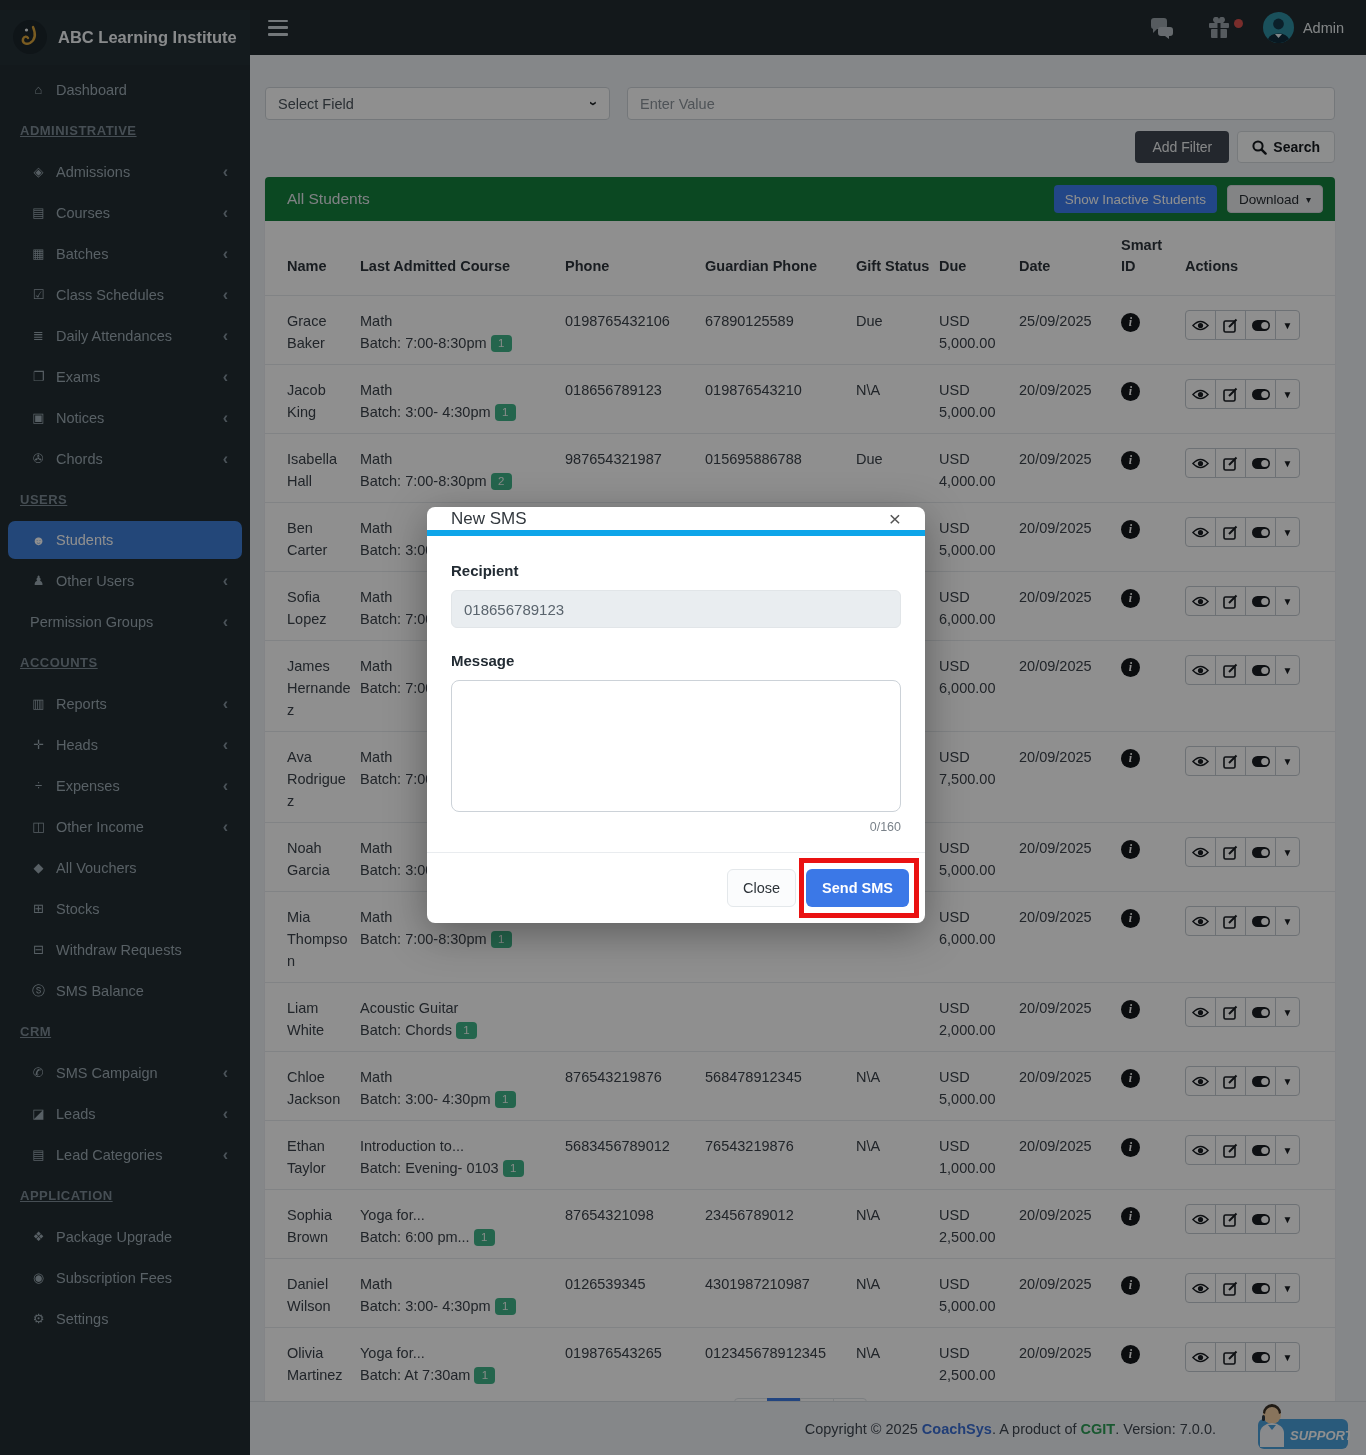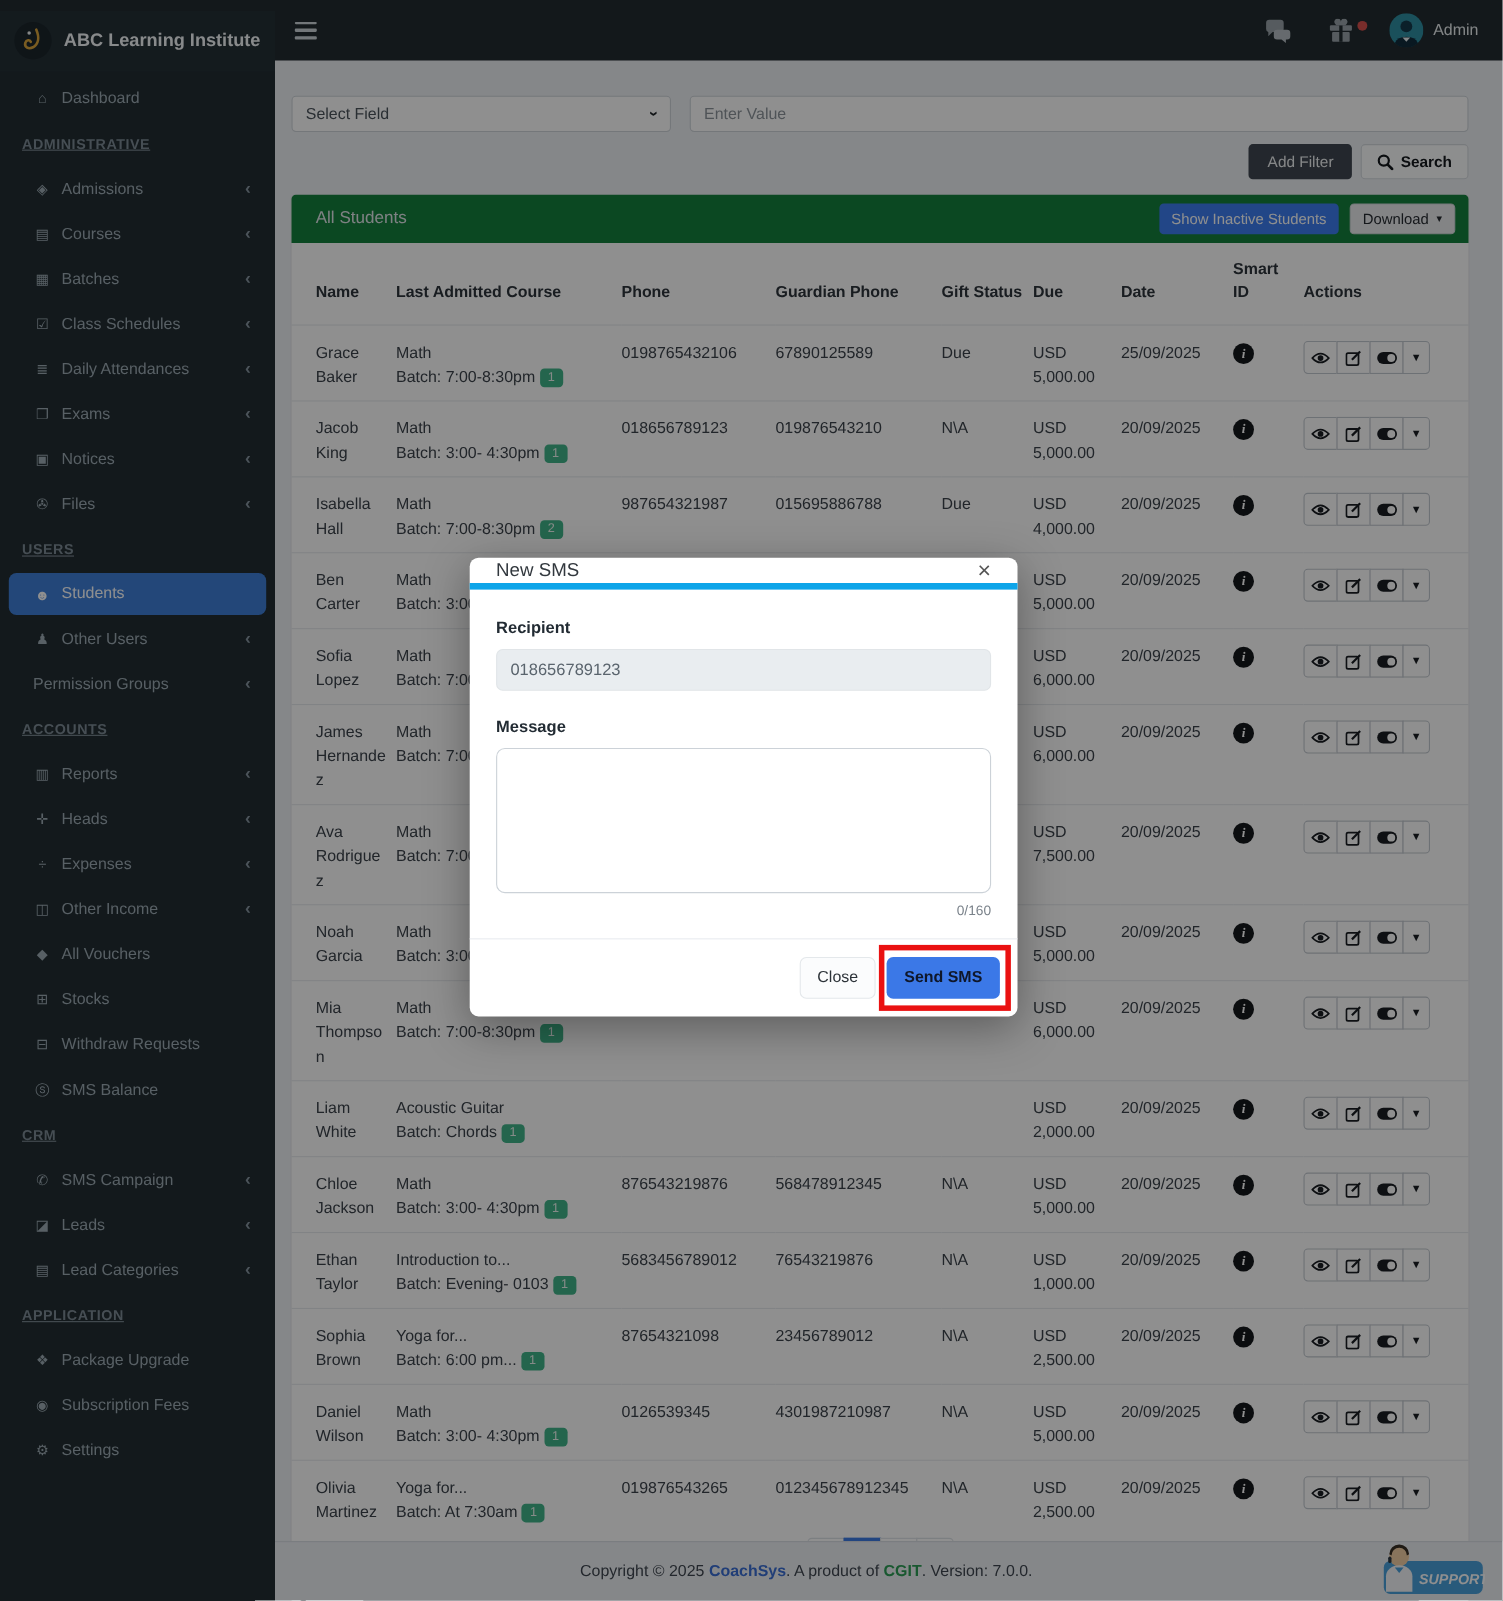--- a/index.html
+++ b/index.html
@@ -66,40 +66,40 @@
   .page-btn:first-child{border-radius:4px 0 0 4px;margin-left:0;}
   .page-btn:last-child{border-radius:0 4px 4px 0;}
   .page-btn.num{color:#3f7fd8;}
   .page-btn.active{background:#3e7ce4;color:#fff;border-color:#3e7ce4;}
 
   .hscroll{position:relative;height:12px;margin-top:16px;}
   .hscroll .arrow{position:absolute;left:8px;top:1px;font-size:10px;color:#23272b;}
   .hscroll .thumb{position:absolute;left:65px;right:45px;top:0;height:11px;background:#63676c;border-radius:6px;cursor:pointer;}
 
   
-  .footer{position:absolute;left:250px;right:0;bottom:0;height:54px;background:#eef1f5;border-top:1px solid #d8dde3;display:flex;align-items:center;justify-content:center;font-size:14.5px;color:#3f4750;padding-right:150px;box-sizing:border-box;z-index:6;}
+  .footer{position:absolute;left:250px;right:0;bottom:0;height:54px;background:#eef1f5;border-top:1px solid #d8dde3;display:flex;align-items:center;justify-content:flex-end;font-size:14.5px;color:#3f4750;padding-right:150px;box-sizing:border-box;z-index:6;}
   .brand-blue{color:#3b6fd4;font-weight:bold;}
   .brand-green{color:#2e9e57;font-weight:bold;}
   .support{position:absolute;right:16px;bottom:4px;width:100px;height:48px;cursor:pointer;}
 
   
   .overlay{position:absolute;inset:0;background:rgba(0,0,0,0.44);z-index:50;}
   .modal{position:absolute;left:427px;top:507px;width:498px;z-index:60;background:#fff;border-radius:8px;box-shadow:0 10px 40px rgba(0,0,0,.35);box-sizing:border-box;}
   .modal-head{display:flex;align-items:flex-end;padding:1px 24px;border-bottom:6px solid #0ea5e9;}
   .modal-title{font-size:17px;color:#32383e;}
   .modal-x{margin-left:auto;font-size:21px;color:#555;background:none;border:none;line-height:1;cursor:pointer;padding:0;}
   .modal-body{padding:26px 24px 6px 24px;}
   .m-label{font-size:15px;font-weight:bold;color:#222b33;display:block;}
   .m-input{margin-top:11px;width:100%;height:38px;background:#e9edf0;border:1px solid #e1e5e8;border-radius:6px;padding:0 12px;font-size:15px;color:#5a646d;box-sizing:border-box;font-family:inherit;}
   .m-label2{margin-top:24px;}
   .m-textarea{margin-top:11px;width:100%;height:132px;border:1px solid #ccd2d8;border-radius:8px;resize:none;box-sizing:border-box;padding:10px 12px;font:inherit;}
   .m-counter{text-align:right;font-size:12.5px;color:#7a828a;margin-top:4px;}
   .modal-foot{margin-top:12px;border-top:1px solid #e9ecef;padding:16px 16px 16px 24px;display:flex;justify-content:flex-end;align-items:center;gap:10px;position:relative;}
   .btn-close{height:38px;padding:0 15px;background:#fbfcfd;border:1px solid #e4e8eb;border-radius:6px;font-size:14.5px;color:#2d3339;cursor:pointer;font-family:inherit;}
-  .btn-send{height:38px;padding:0 16px;background:#3b78e7;border:none;border-radius:6px;font-size:14.5px;color:#0f172a;font-weight:bold;cursor:pointer;position:relative;z-index:1;font-family:inherit;}
+  .btn-send{height:38px;padding:0 16px;background:#3b78e7;border:none;border-radius:6px;font-size:14.5px;color:#ffffff;font-weight:bold;cursor:pointer;position:relative;z-index:1;font-family:inherit;}
   .red-annotation{position:absolute;right:6px;top:5px;width:110px;height:50px;border:5px solid #ea1111;pointer-events:none;z-index:2;}
 </style>
 </head>
 <body>
 
 <div class="page">
 
   <header class="topbar">
     <div class="brand">
       <span style="display:flex;">
@@ -183,21 +183,21 @@
           <span class="s-label">Exams</span>
           <span class="s-chev">‹</span>
         </li>
         <li class="side-item">
           <span class="s-icon">▣</span>
           <span class="s-label">Notices</span>
           <span class="s-chev">‹</span>
         </li>
         <li class="side-item">
           <span class="s-icon">✇</span>
-          <span class="s-label">Files</span>
+          <span class="s-label">Chords</span>
           <span class="s-chev">‹</span>
         </li>
         <li class="side-header">USERS</li>
         <li class="side-item active">
           <span class="s-icon">☻</span>
           <span class="s-label">Students</span>
         </li>
         <li class="side-item">
           <span class="s-icon">♟</span>
           <span class="s-label">Other Users</span>

